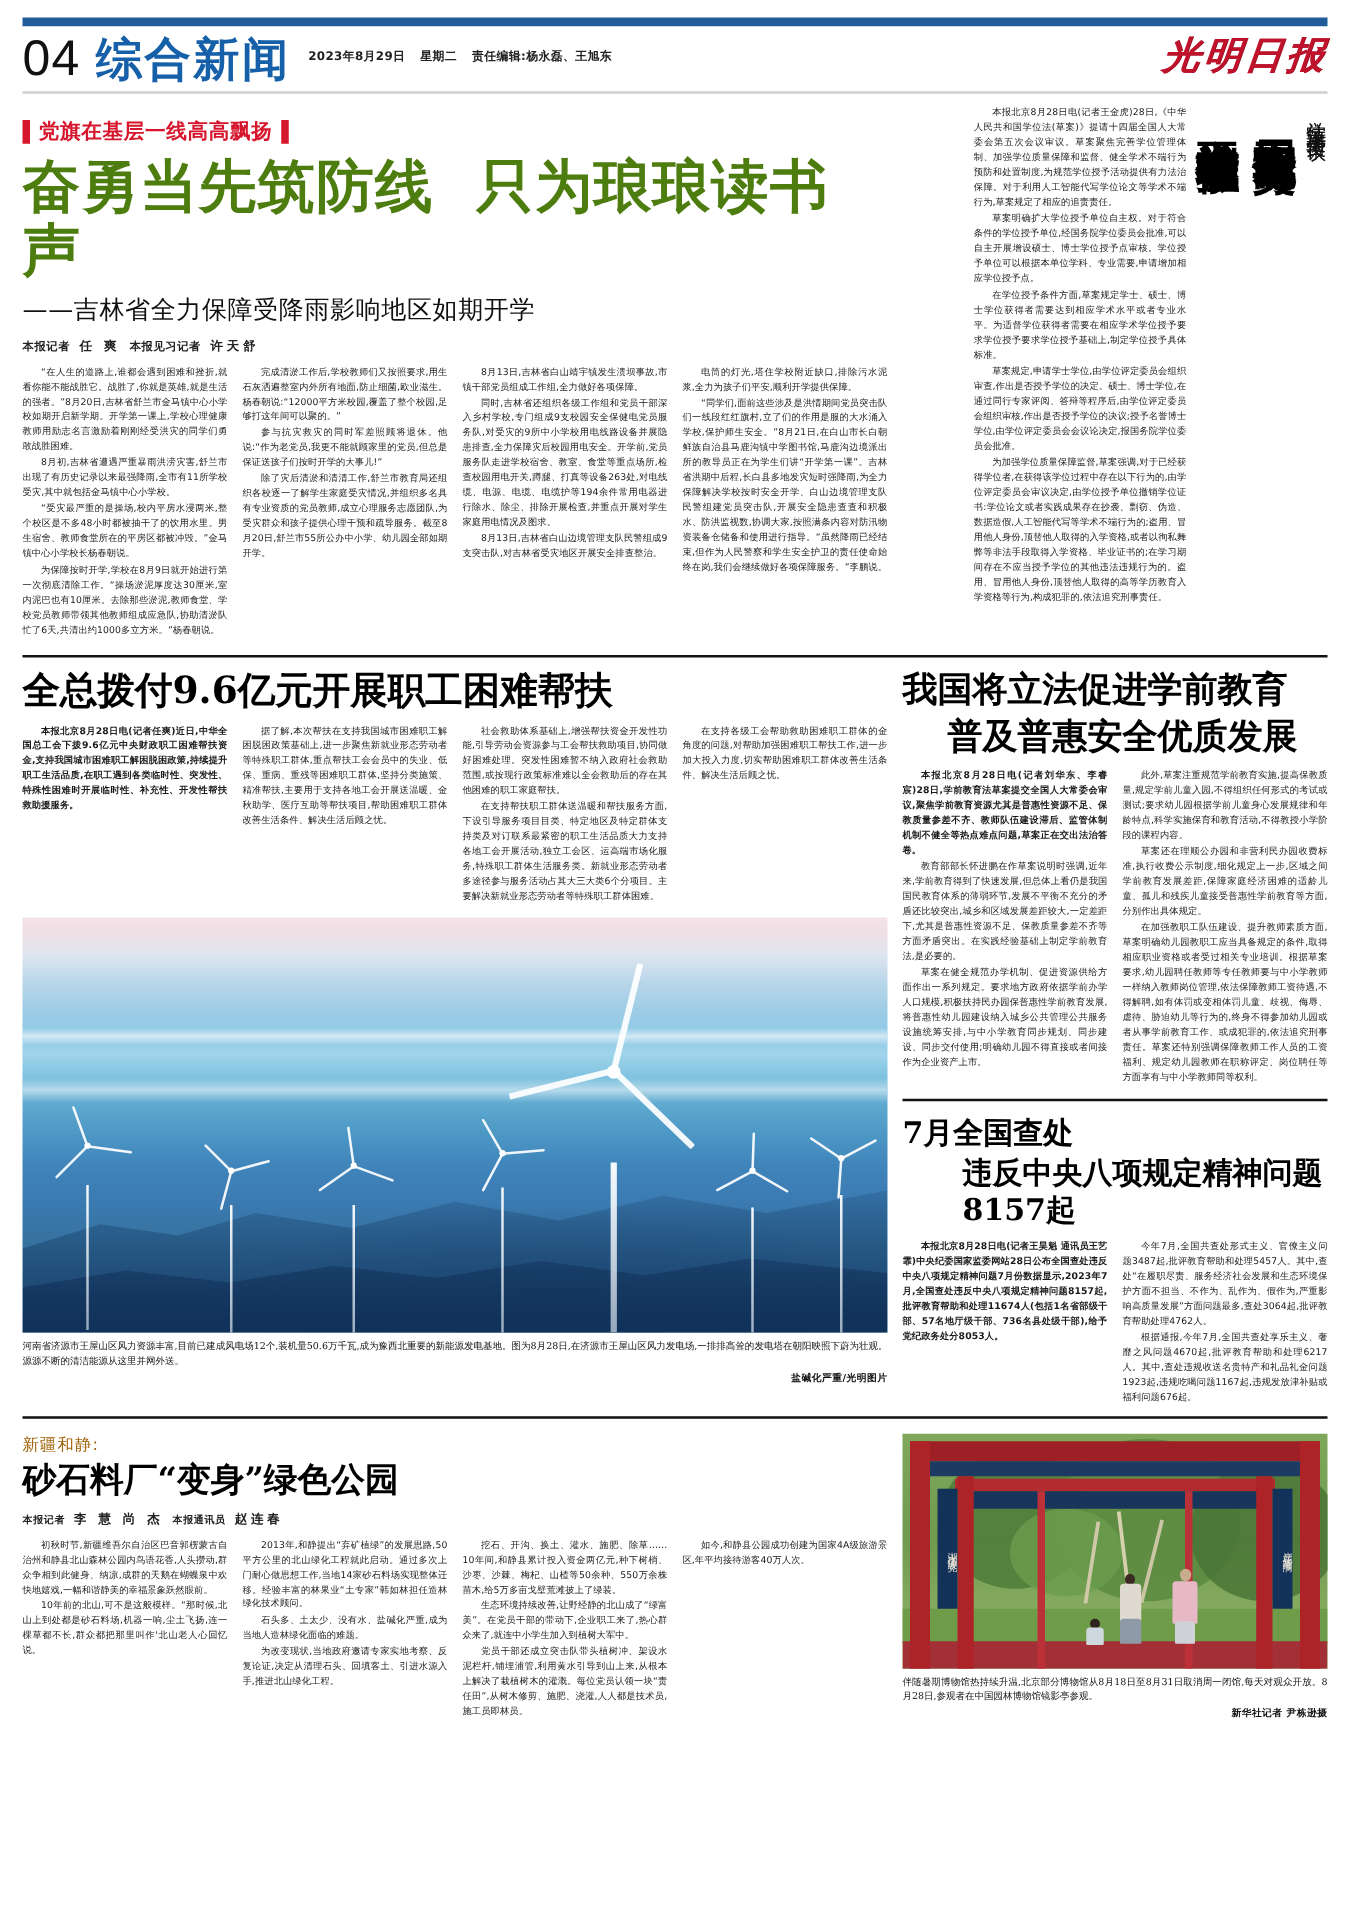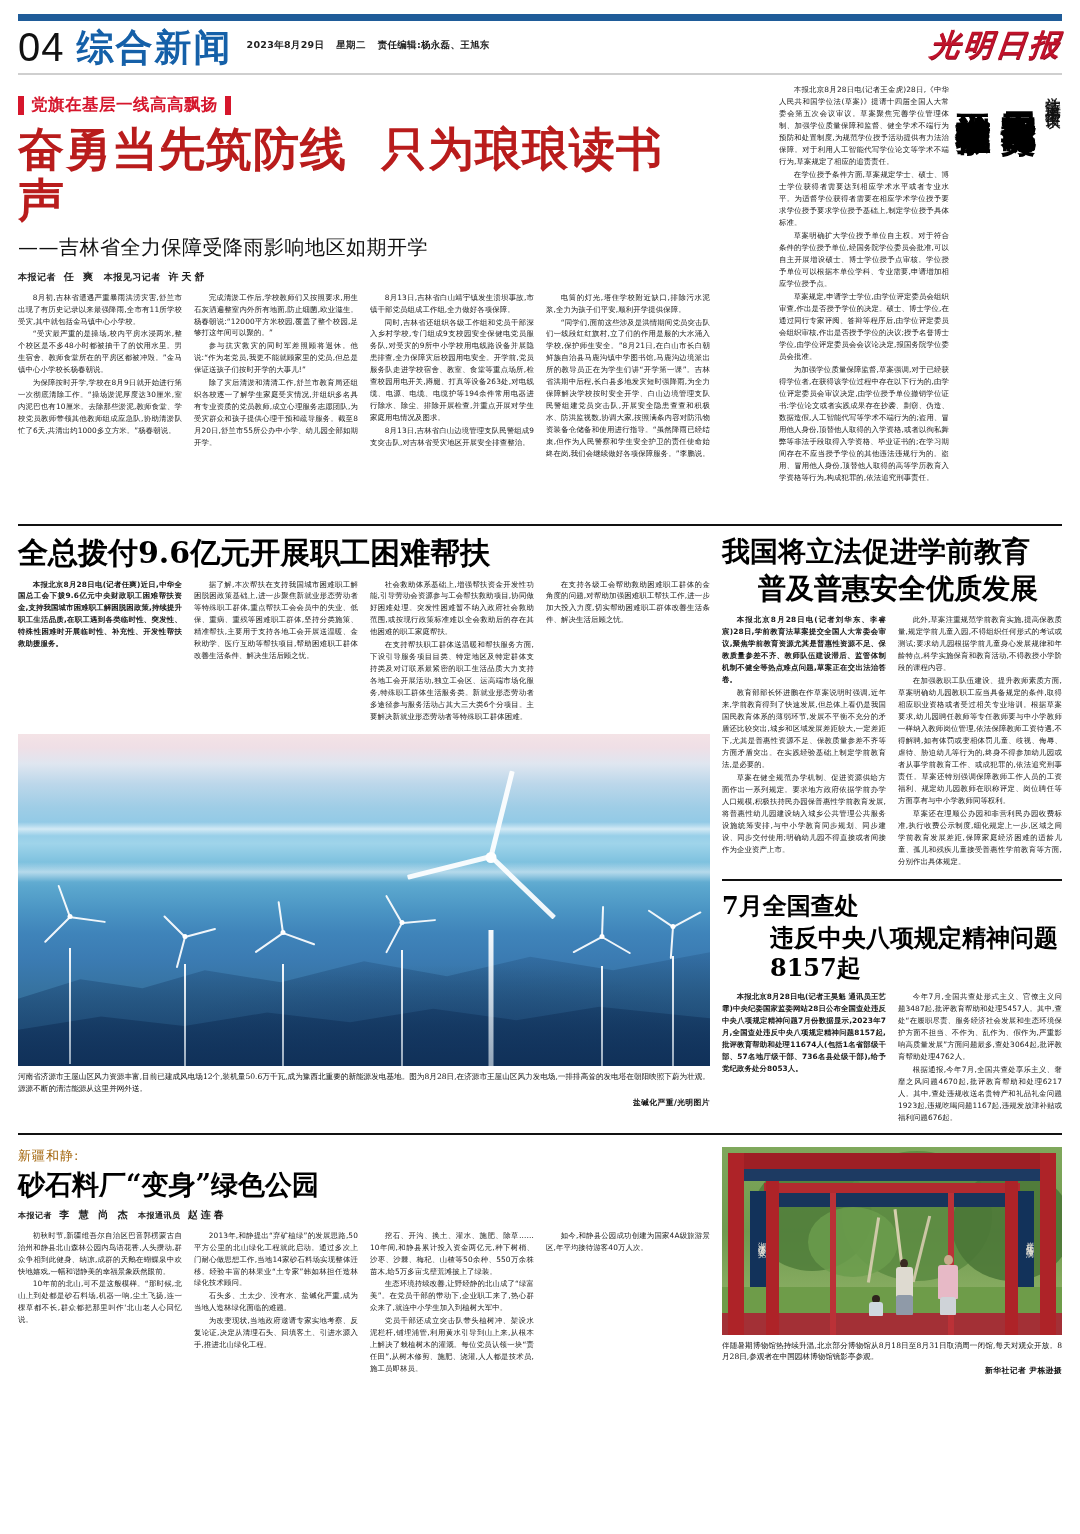--- a/index.html
+++ b/index.html
@@ -49,21 +49,21 @@
   .flagline{ display:flex; align-items:center; margin-top:12px; }
   .flag-tab{
     color:#d6162c; font-family:"DejaVu Sans",sans-serif; font-weight:700;
     font-size:16.5px; letter-spacing:.5px; line-height:1;
     border-left:6px solid #d6162c; border-right:6px solid #d6162c;
     padding:1px 7px;
   }
   .h1-main{
     font-family:"DejaVu Serif",serif; font-weight:700;
     font-size:46px; line-height:1.12; letter-spacing:1px;
-    margin-top:9px; color:#b91c1c;
+    margin-top:9px; color:#4d7c0f;
   }
   .h1-main .gap{ display:inline-block; width:34px; }
   .h1-sub{
     font-family:"DejaVu Sans",sans-serif; font-size:20px; font-weight:400;
     letter-spacing:.5px; margin-top:7px; color:#111;
   }
   .byline{
     font-family:"DejaVu Serif",serif; font-weight:700; font-size:9px;
     margin-top:9px; color:#222; letter-spacing:.5px;
   }
@@ -208,20 +208,21 @@
       <div class="h1-sub">——吉林省全力保障受降雨影响地区如期开学</div>
       <div class="byline">
         <span>本报记者</span>
         <b>任 爽</b>
         <span>本报见习记者</span>
         <b>许天舒</b>
       </div>
 
       <div class="cols-4 cn-body" style="margin-top:8px;">
         <div>
+          <p>“在人生的道路上,谁都会遇到困难和挫折,就看你能不能战胜它。战胜了,你就是英雄,就是生活的强者。”8月20日,吉林省舒兰市金马镇中心小学校如期开启新学期。开学第一课上,学校心理健康教师用励志名言激励着刚刚经受洪灾的同学们勇敢战胜困难。</p>
           <p>8月初,吉林省遭遇严重暴雨洪涝灾害,舒兰市出现了有历史记录以来最强降雨,全市有11所学校受灾,其中就包括金马镇中心小学校。</p>
           <p>“受灾最严重的是操场,校内平房水浸两米,整个校区是不多48小时都被抽干了的饮用水里。男生宿舍、教师食堂所在的平房区都被冲毁。”金马镇中心小学校长杨春朝说。</p>
           <p>为保障按时开学,学校在8月9日就开始进行第一次彻底清除工作。“操场淤泥厚度达30厘米,室内泥巴也有10厘米。去除那些淤泥,教师食堂、学校党员教师带领其他教师组成应急队,协助清淤队忙了6天,共清出约1000多立方米。”杨春朝说。</p>
         </div>
         <div>
           <p>完成清淤工作后,学校教师们又按照要求,用生石灰洒遍整室内外所有地面,防止细菌,欧业滋生。杨春朝说:“12000平方米校园,覆盖了整个校园,足够打这年间可以聚的。”</p>
           <p>参与抗灾救灾的同时军差照顾将退休。他说:“作为老党员,我更不能就顾家里的党员,但总是保证送孩子们按时开学的大事儿!”</p>
           <p>除了灾后清淤和清清工作,舒兰市教育局还组织各校逐一了解学生家庭受灾情况,并组织多名具有专业资质的党员教师,成立心理服务志愿团队,为受灾群众和孩子提供心理干预和疏导服务。截至8月20日,舒兰市55所公办中小学、幼儿园全部如期开学。</p>
         </div>
         <div>
@@ -236,22 +237,22 @@
       </div>
     </div>
 
     <div class="right-block">
       <div class="vhead-wrap">
         <div class="v-shoulder">学位法草案提交审议:</div>
         <div class="v-main">用人工智能代写论文等</div>
         <div class="v-main">学术不端或被撤销学位</div>
         <div class="v-col-text cn-body">
           <p>本报北京8月28日电(记者王金虎)28日,《中华人民共和国学位法(草案)》提请十四届全国人大常委会第五次会议审议。草案聚焦完善学位管理体制、加强学位质量保障和监督、健全学术不端行为预防和处置制度,为规范学位授予活动提供有力法治保障。对于利用人工智能代写学位论文等学术不端行为,草案规定了相应的追责责任。</p>
+          <p>草案明确扩大学位授予单位自主权。对于符合条件的学位授予单位,经国务院学位委员会批准,可以自主开展增设硕士、博士学位授予点审核。学位授予单位可以根据本单位学科、专业需要,申请增加相应学位授予点。</p>
           <p>在学位授予条件方面,草案规定学士、硕士、博士学位获得者需要达到相应学术水平或者专业水平。为适督学位获得者需要在相应学术学位授予要求学位授予要求学位授予基础上,制定学位授予具体标准。</p>
-          <p>草案明确扩大学位授予单位自主权。对于符合条件的学位授予单位,经国务院学位委员会批准,可以自主开展增设硕士、博士学位授予点审核。学位授予单位可以根据本单位学科、专业需要,申请增加相应学位授予点。</p>
           <p>草案规定,申请学士学位,由学位评定委员会组织审查,作出是否授予学位的决定。硕士、博士学位,在通过同行专家评阅、答辩等程序后,由学位评定委员会组织审核,作出是否授予学位的决议;授予名誉博士学位,由学位评定委员会会议论决定,报国务院学位委员会批准。</p>
           <p>为加强学位质量保障监督,草案强调,对于已经获得学位者,在获得该学位过程中存在以下行为的,由学位评定委员会审议决定,由学位授予单位撤销学位证书:学位论文或者实践成果存在抄袭、剽窃、伪造、数据造假,人工智能代写等学术不端行为的;盗用、冒用他人身份,顶替他人取得的入学资格,或者以徇私舞弊等非法手段取得入学资格、毕业证书的;在学习期间存在不应当授予学位的其他违法违规行为的。盗用、冒用他人身份,顶替他人取得的高等学历教育入学资格等行为,构成犯罪的,依法追究刑事责任。</p>
         </div>
       </div>
     </div>
   </div>
 
   <div class="sec-rule"></div>
 
   <div class="main-row" style="margin-top:0;">
@@ -341,22 +342,22 @@
         <div class="h2-two">我国将立法促进学前教育</div>
         <div class="h2-two" style="margin-top:-6px;margin-left:36px;">普及普惠安全优质发展</div>
         <div class="cols-2 cn-body">
           <div>
             <p><span class="lead">本报北京8月28日电(记者刘华东、李睿宸)28日,学前教育法草案提交全国人大常委会审议,聚焦学前教育资源尤其是普惠性资源不足、保教质量参差不齐、教师队伍建设滞后、监管体制机制不健全等热点难点问题,草案正在交出法治答卷。</span></p>
             <p>教育部部长怀进鹏在作草案说明时强调,近年来,学前教育得到了快速发展,但总体上看仍是我国国民教育体系的薄弱环节,发展不平衡不充分的矛盾还比较突出,城乡和区域发展差距较大,一定差距下,尤其是普惠性资源不足、保教质量参差不齐等方面矛盾突出。在实践经验基础上制定学前教育法,是必要的。</p>
             <p>草案在健全规范办学机制、促进资源供给方面作出一系列规定。要求地方政府依据学前办学人口规模,积极扶持民办园保普惠性学前教育发展,将普惠性幼儿园建设纳入城乡公共管理公共服务设施统筹安排,与中小学教育同步规划、同步建设、同步交付使用;明确幼儿园不得直接或者间接作为企业资产上市。</p>
           </div>
           <div>
             <p>此外,草案注重规范学前教育实施,提高保教质量,规定学前儿童入园,不得组织任何形式的考试或测试;要求幼儿园根据学前儿童身心发展规律和年龄特点,科学实施保育和教育活动,不得教授小学阶段的课程内容。</p>
+            <p>草案还在理顺公办园和非营利民办园收费标准,执行收费公示制度,细化规定上一步,区域之间学前教育发展差距,保障家庭经济困难的适龄儿童、孤儿和残疾儿童接受普惠性学前教育等方面,分别作出具体规定。</p>
             <p>在加强教职工队伍建设、提升教师素质方面,草案明确幼儿园教职工应当具备规定的条件,取得相应职业资格或者受过相关专业培训。根据草案要求,幼儿园聘任教师等专任教师要与中小学教师一样纳入教师岗位管理,依法保障教师工资待遇,不得解聘,如有体罚或变相体罚儿童、歧视、侮辱、虐待、胁迫幼儿等行为的,终身不得参加幼儿园或者从事学前教育工作、或成犯罪的,依法追究刑事责任。草案还特别强调保障教师工作人员的工资福利、规定幼儿园教师在职称评定、岗位聘任等方面享有与中小学教师同等权利。</p>
-            <p>草案还在理顺公办园和非营利民办园收费标准,执行收费公示制度,细化规定上一步,区域之间学前教育发展差距,保障家庭经济困难的适龄儿童、孤儿和残疾儿童接受普惠性学前教育等方面,分别作出具体规定。</p>
           </div>
         </div>
       </div>
 
       <div class="hr-dark"></div>
 
       <div style="margin-top:10px;">
         <div class="h2-two" style="font-size:24px;">7月全国查处</div>
         <div class="h2-two" style="font-size:24px; margin-top:-6px;margin-left:48px;">违反中央八项规定精神问题8157起</div>
         <div class="cols-2 cn-body">

